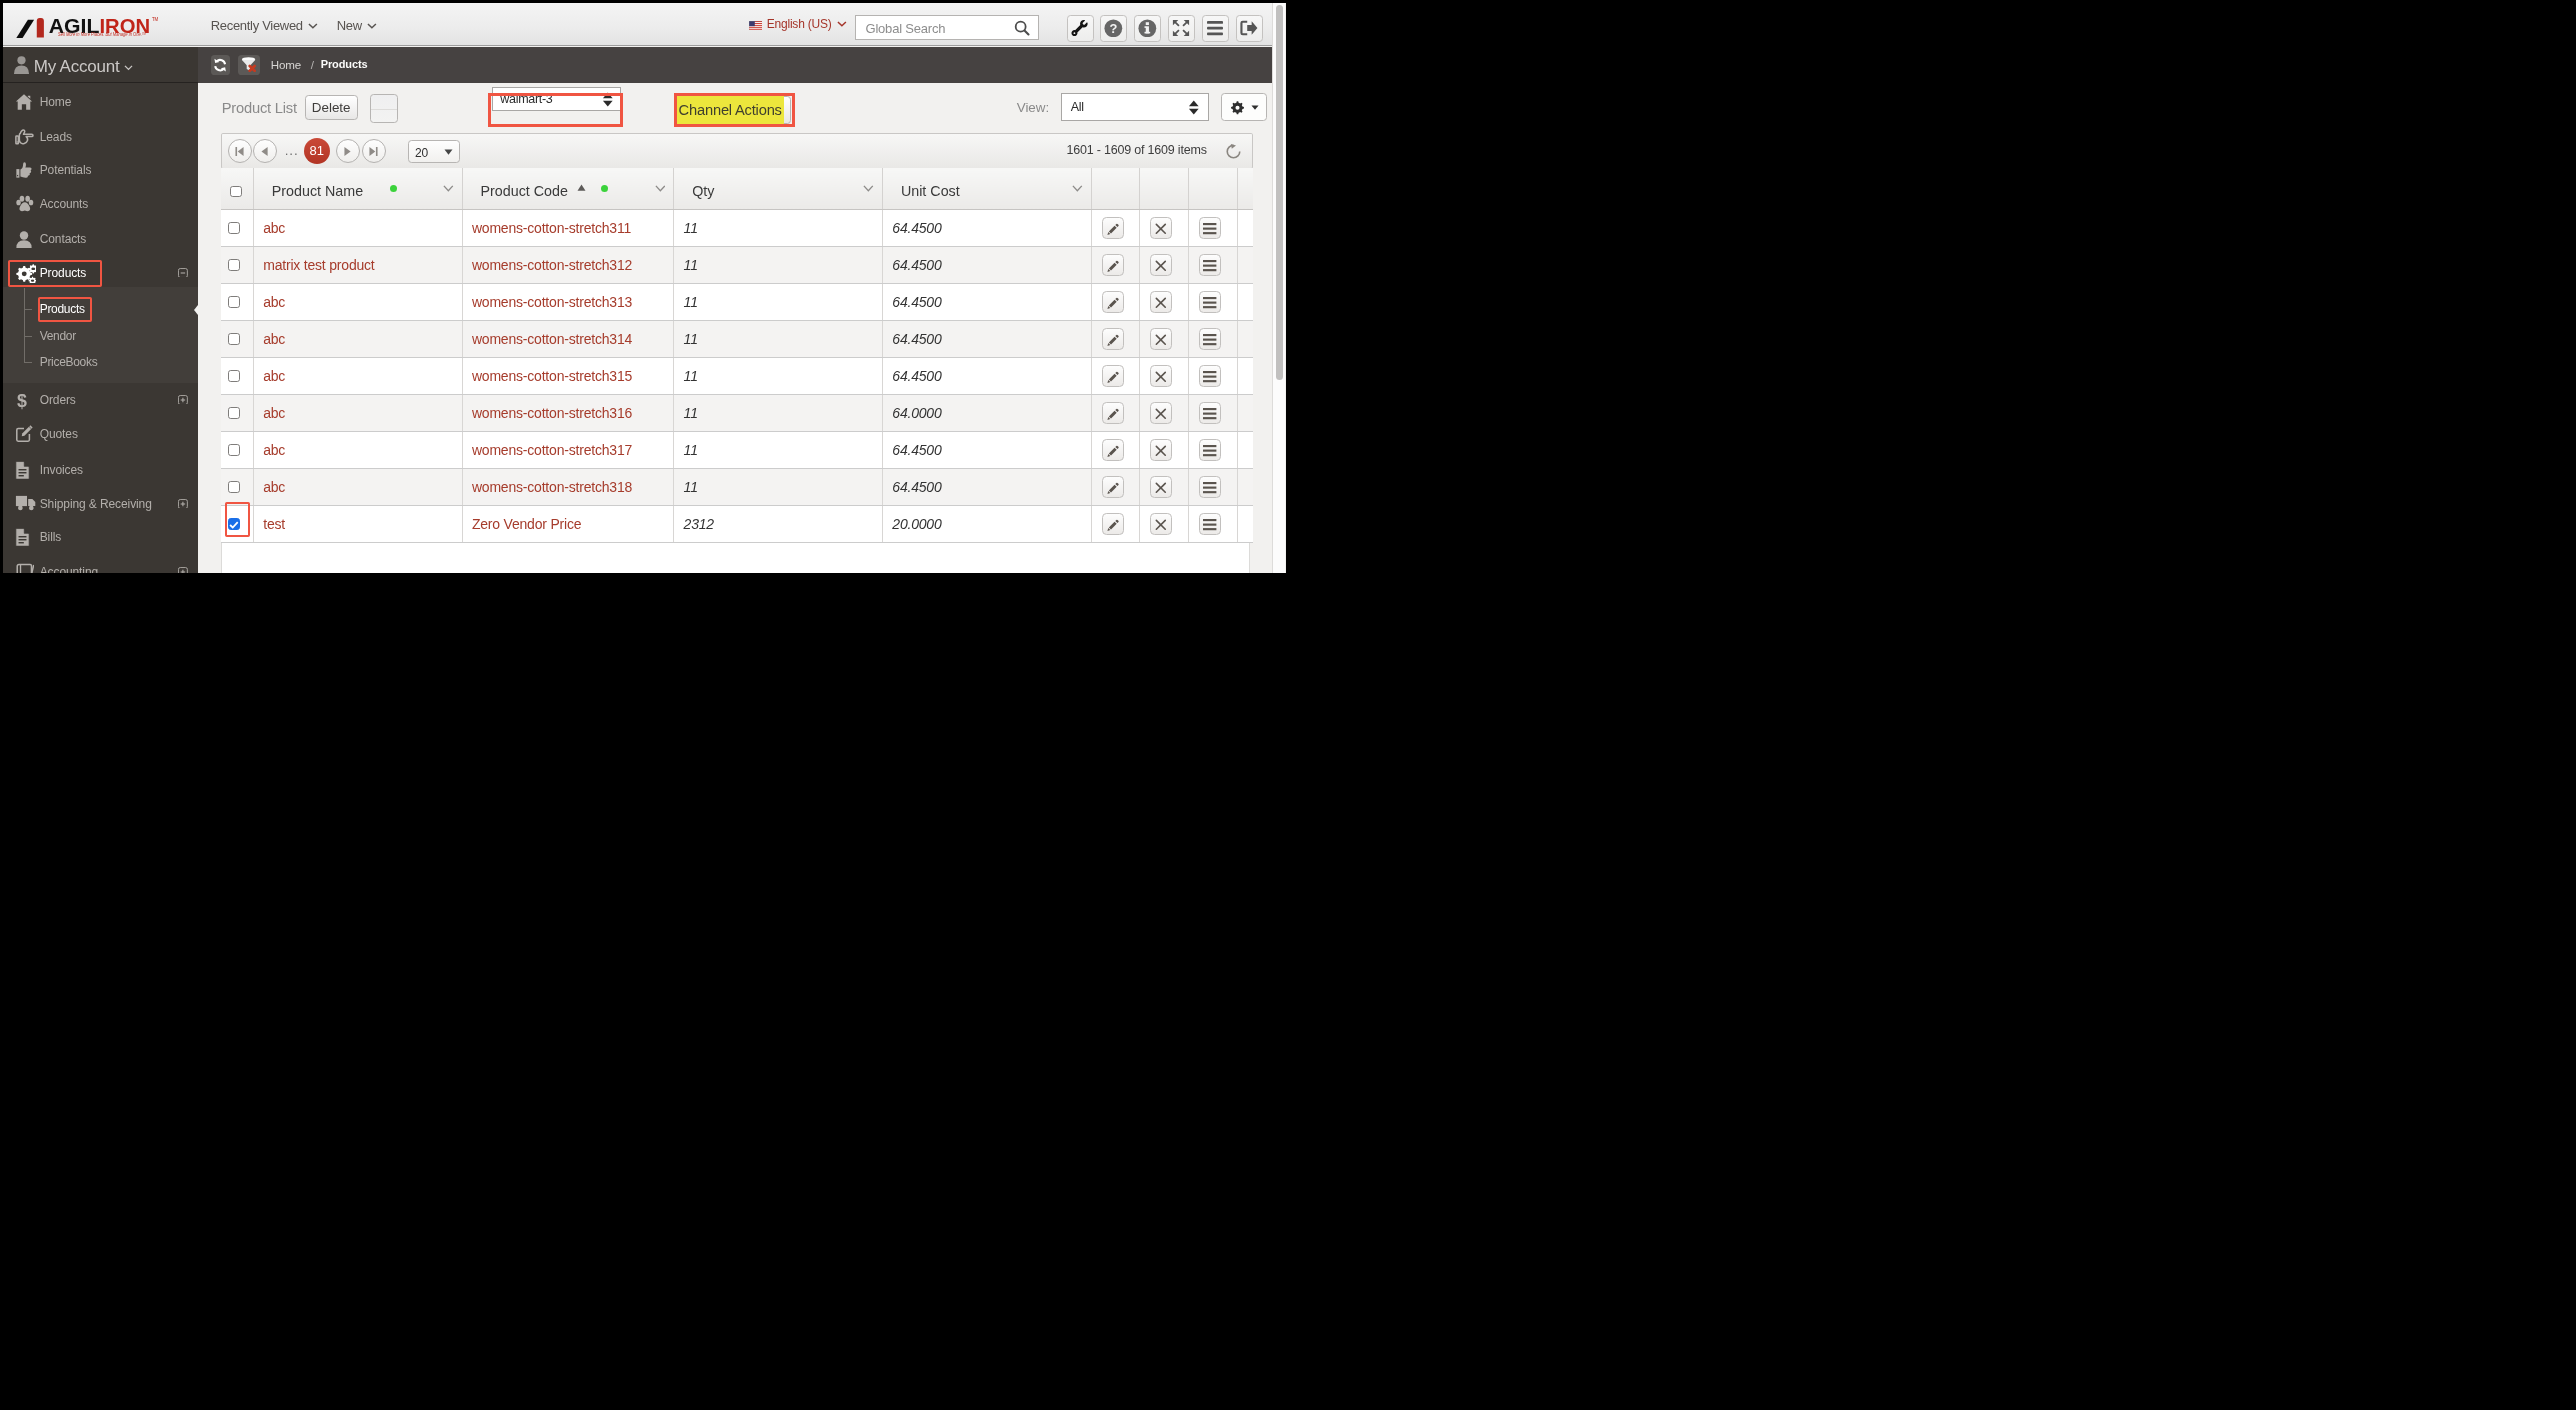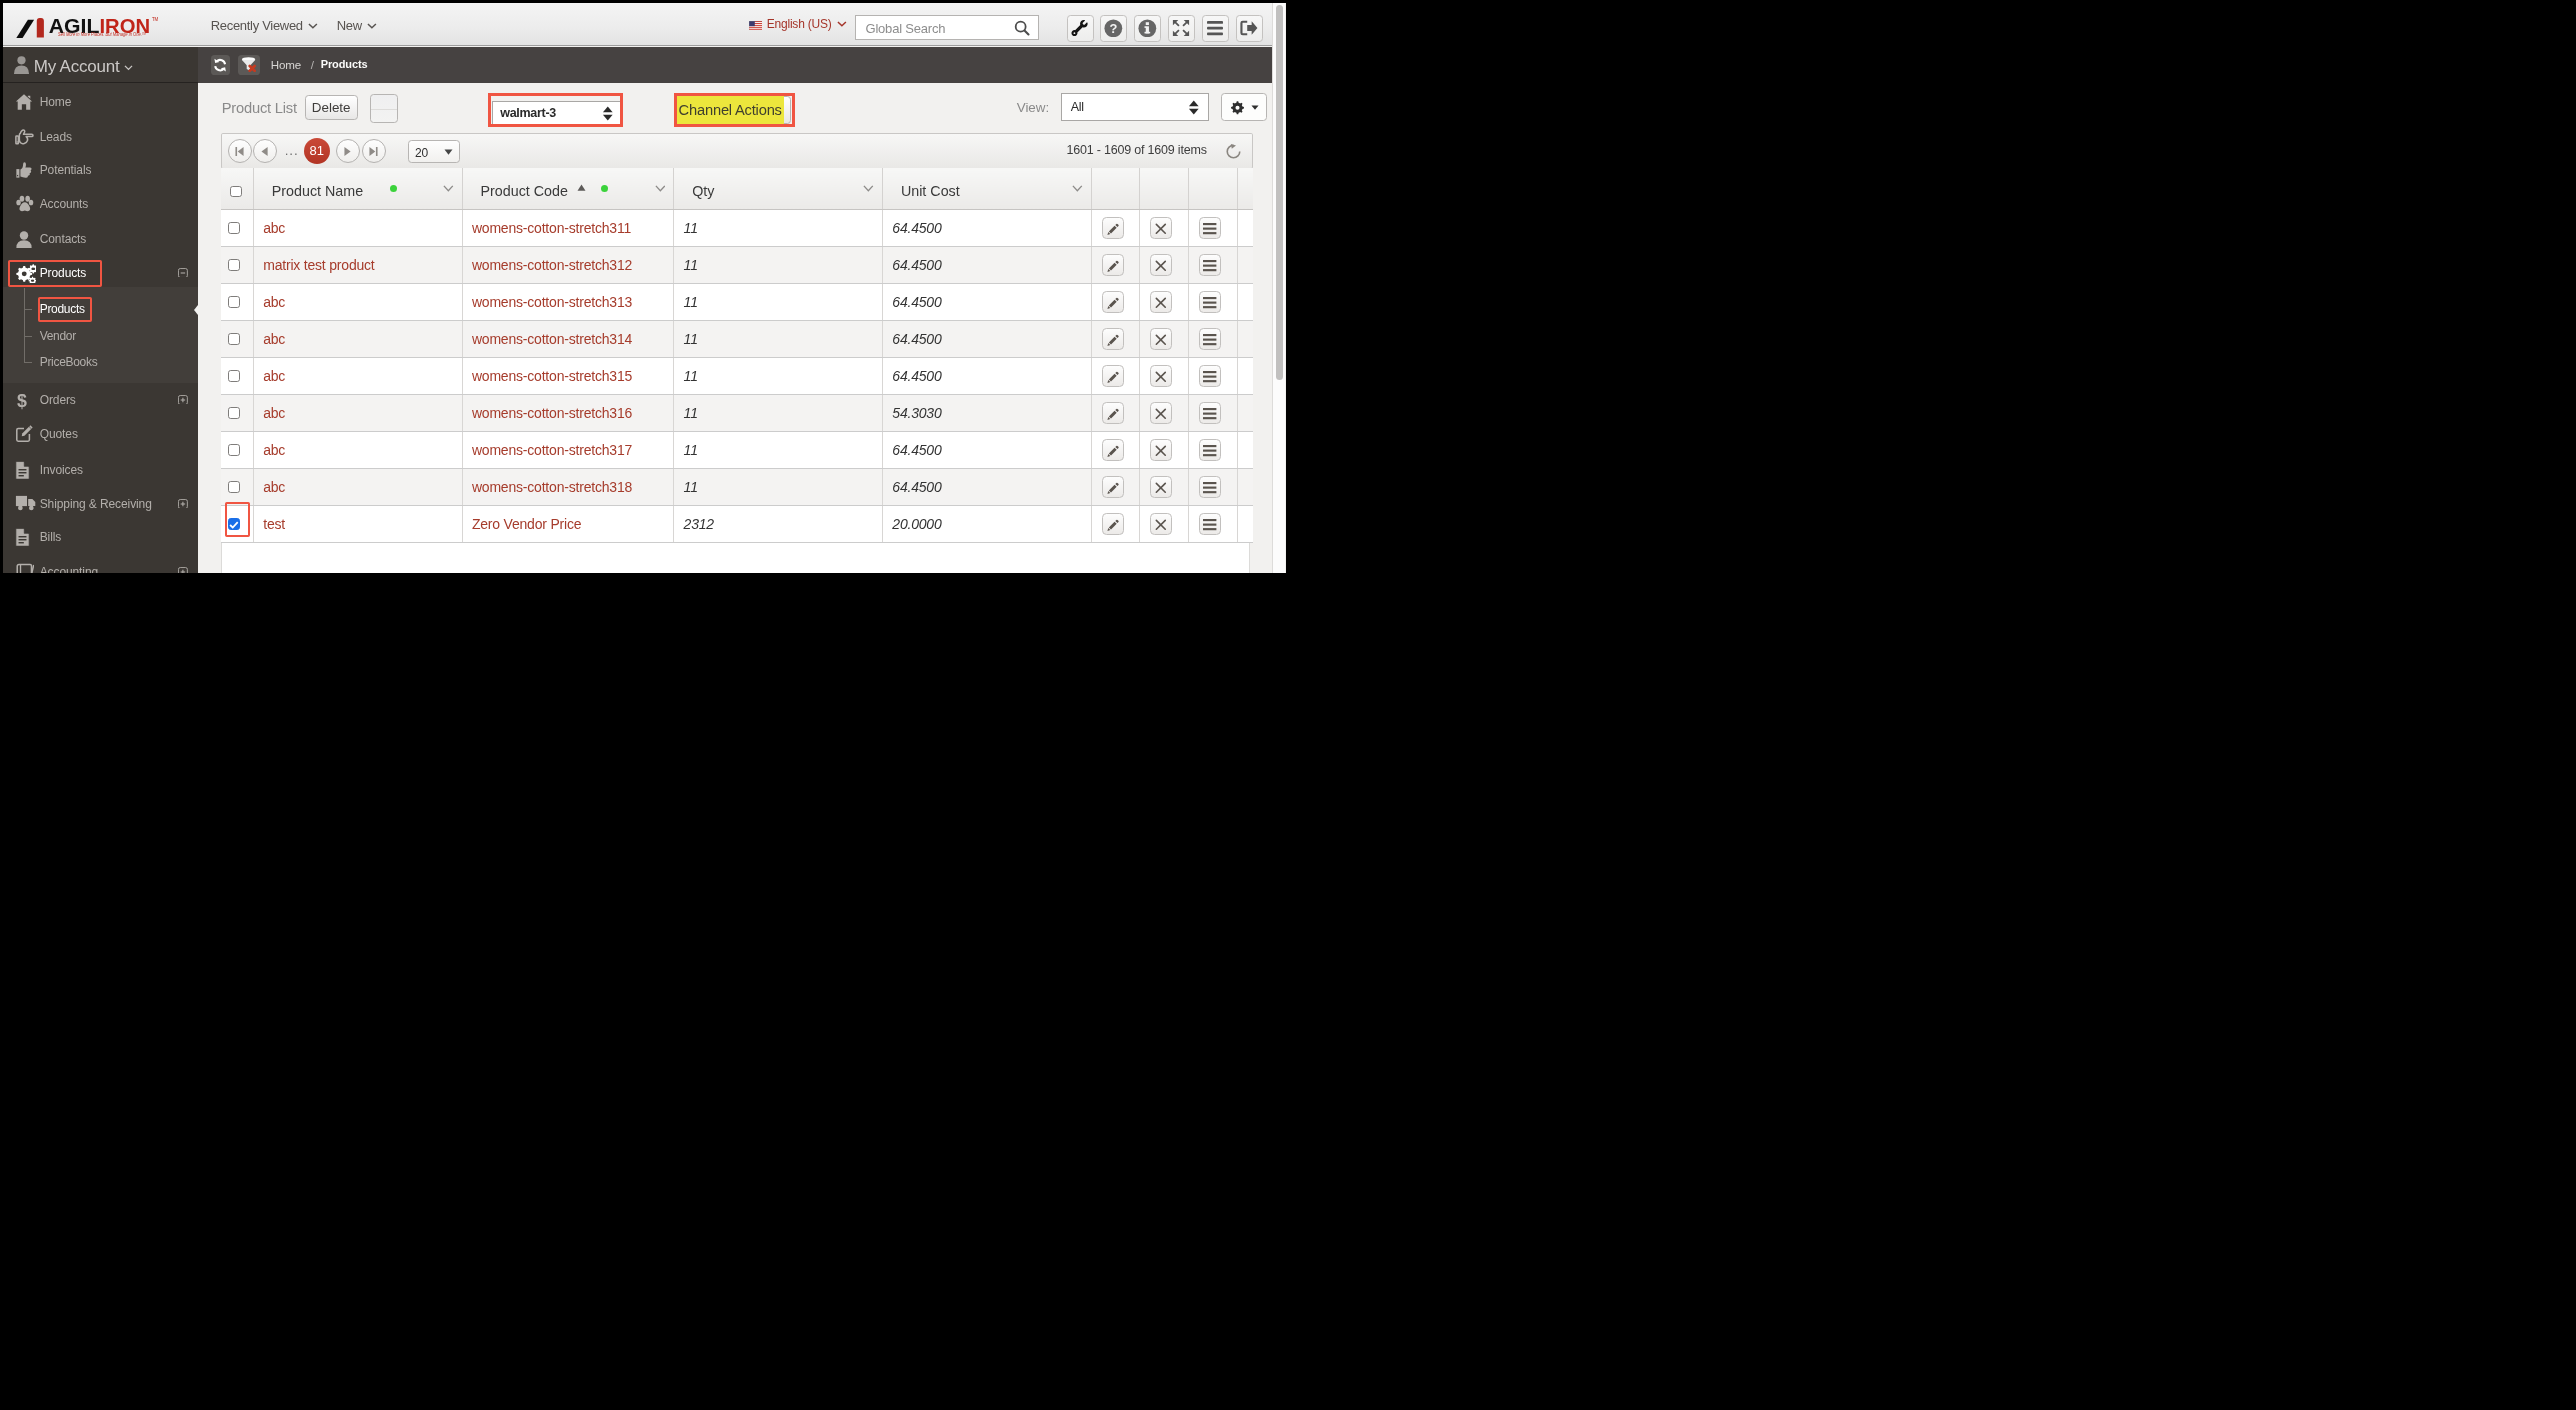--- a/index.html
+++ b/index.html
@@ -387,21 +387,21 @@
     <div class="txt" style="left:113px;color:#b5b3b1;">/</div>
     <div class="txt" style="left:123px;color:#fbfbfa;font-weight:bold;font-size:11px;">Products</div>
   </div>
   <div class="content" id="content">
     <div class="toolbar-label" style="position:absolute;left:219px;top:97px;font-size:14.7px;letter-spacing:-0.2px;">Product List</div>
     <div class="btn" style="left:302px;top:92px;width:53px;height:25px;font-size:13.4px;line-height:23px;">Delete</div>
     <div class="btn" style="left:367px;top:91px;width:28px;height:29px;background:linear-gradient(180deg,#efeff0,#f3f3f2);">
         <div style="position:absolute;left:0;top:14.3px;width:100%;height:0.9px;background:#dddcda;"></div>
       </div>
     <div class="redbox" style="left:485px;top:90px;width:135px;height:34px;border-width:3.1px;border-radius:0;"></div>
-    <div class="sel" style="left:489px;top:98px;width:129px;height:24.5px;font-weight:bold;">
+    <div class="sel" style="left:489px;top:84px;width:129px;height:24.5px;">
       <div class="abs" style="left:7.6px;top:4.5px;font-size:12.5px;letter-spacing:-0.3px;color:#2b2b2b;">walmart-3</div>
       <svg class="abs" style="right:6.2px;top:4.5px;" width="11.6" height="15" viewBox="0 0 13 17">
           <path d="M6.5 0.5 L12 7 L1 7 Z" fill="#2b2b2b"></path>
           <path d="M6.5 16.5 L12 10 L1 10 Z" fill="#2b2b2b"></path>
         </svg>
     </div>
     <div class="redbox" style="left:671px;top:90px;width:121px;height:34px;border-width:3.1px;border-radius:0;"></div>
     <div class="btn" style="left:674px;top:93px;width:114px;height:28px;"></div>
       <div class="abs" style="left:674px;top:93px;width:107px;height:28px;background:#ece63c;color:#3f3f2e;font-size:14.7px;line-height:28px;text-align:center;letter-spacing:-0.2px;">Channel Actions</div>
     <div class="toolbar-label" style="position:absolute;left:1014px;top:97px;font-size:13.4px;">View:</div>
@@ -708,21 +708,21 @@
             </td>
         <td class="noR p0"></td>
       </tr>
       <tr class="even">
         <td class="p0">
               <div class="cb"></div>
             </td>
         <td class="rl">abc</td>
         <td class="rl">womens-cotton-stretch316</td>
         <td class="dk">11</td>
-        <td class="dk">54.3030</td>
+        <td class="dk">64.0000</td>
         <td class="p0">
               <span class="ibtn">
                 <svg width="13.4" height="13.4" viewBox="0 0 15 15" style="margin:4.5px auto;">
                   <g>
                     <path d="M3.2 9.4 L9.6 3 L12 5.4 L5.6 11.8 Z" fill="#5a544e"></path>
                     <path d="M10.4 2.2 L11.6 1 Q12.2 0.5 12.9 1.1 L13.9 2.1 Q14.5 2.8 14 3.4 L12.8 4.6 Z" fill="#5a544e"></path>
                     <path d="M2.6 10.2 L4.8 12.4 L1.6 13.4 Z" fill="#5a544e"></path>
                   </g>
                 </svg>
               </span>

